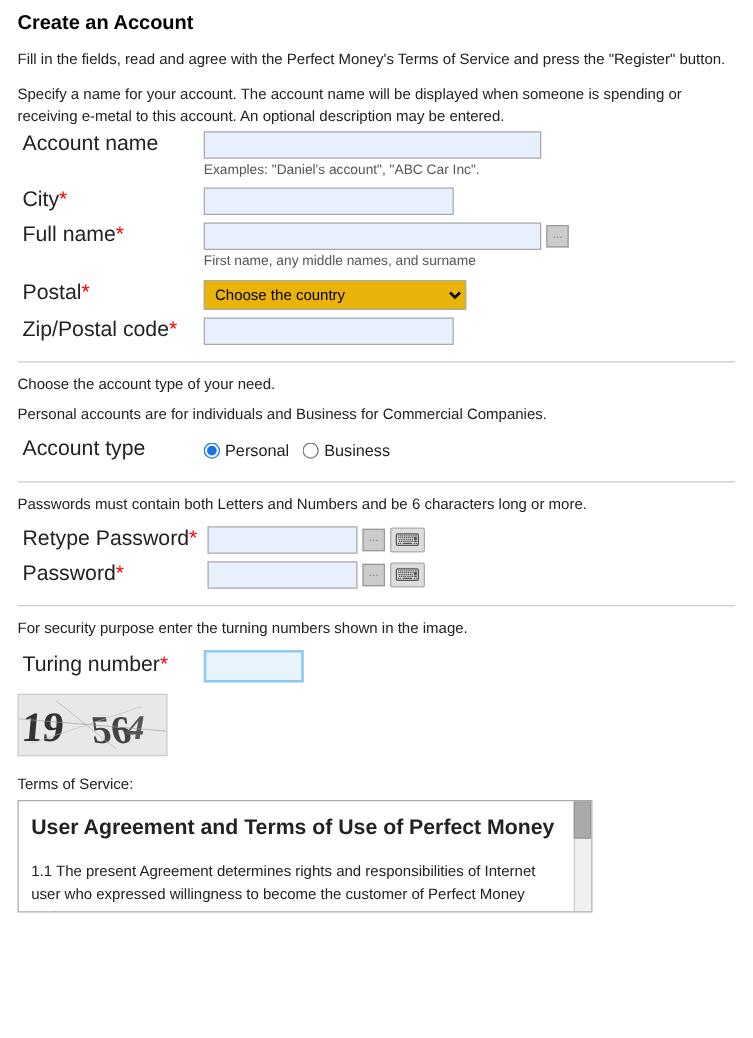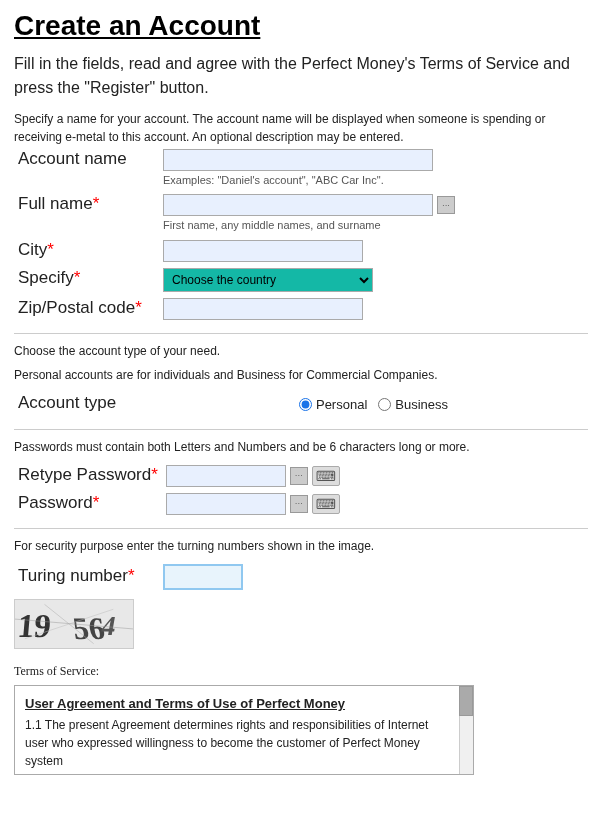--- a/index.html
+++ b/index.html
@@ -5,28 +5,27 @@
     * { box-sizing: border-box; margin: 0; padding: 0; }
     body {
       font-family: Arial, sans-serif;
       font-size: 13px;
       color: #222;
       background: #fff;
       padding: 10px 14px;
       width: 602px;
     }
     h1 {
-      font-size: 28px;
+      font-size: 16px;
       font-weight: bold;
       margin-bottom: 10px;
       color: #000;
-      text-decoration: underline;
     }
     .intro-text {
-      font-size: 16px;
+      font-size: 12px;
       margin-bottom: 10px;
       line-height: 1.5;
     }
     .sub-text {
       font-size: 12px;
       line-height: 1.5;
     }
     .form-table {
       width: 100%;
       border-collapse: collapse;
@@ -62,40 +61,39 @@
     .hint-text {
       font-size: 11px;
       color: #555;
       margin-top: 2px;
       line-height: 1.4;
     }
     .country-select {
       height: 24px;
       font-size: 12px;
       border: 1px solid #aaa;
-      background: #14b8a6;
+      background: #eab308;
       width: 210px;
       padding: 2px 4px;
     }
     .section-divider {
       border: none;
       border-top: 1px solid #ccc;
       margin: 10px 0 8px 0;
     }
     .section-label {
       font-size: 12px;
       margin-bottom: 6px;
       line-height: 1.5;
     }
     .radio-row {
       display: flex;
       align-items: center;
       gap: 11px;
       padding: 4px 0;
-      justify-content: center;
     }
     .radio-option {
       display: flex;
       align-items: center;
       gap: 4px;
       font-size: 13px;
     }
     .radio-option input[type="radio"] {
       accent-color: #1a73e8;
     }
@@ -144,41 +142,39 @@
       overflow: hidden;
       position: relative;
     }
     .captcha-svg {
       width: 120px;
       height: 50px;
     }
     .tos-label {
       font-size: 12px;
       margin-bottom: 6px;
-      font-family: Liberation Serif, serif;
     }
     .tos-box {
       border: 1px solid #aaa;
       background: #fff;
       width: 460px;
       height: 90px;
       overflow: hidden;
       position: relative;
       margin-bottom: 12px;
     }
     .tos-content {
       padding: 8px 20px 8px 10px;
       font-size: 12px;
       line-height: 1.5;
     }
     .tos-title {
       font-weight: bold;
-      font-size: 13px;
-      margin-bottom: 3px;
-      text-decoration: underline;
+      font-size: 17px;
+      margin-bottom: 14px;
     }
     .tos-scrollbar {
       position: absolute;
       right: 0;
       top: 0;
       width: 14px;
       height: 100%;
       background: #f0f0f0;
       border-left: 1px solid #ccc;
     }
@@ -225,41 +221,41 @@
     <td class="label-col">
       <span>Account name</span>
     </td>
     <td class="input-col">
       <input type="text" class="text-input input-wide" style="">
       <div class="hint-text">Examples: "Daniel's account", "ABC Car Inc".</div>
     </td>
   </tr>
   <tr>
     <td class="label-col">
+      <span>City</span><span class="required">*</span>
+    </td>
+    <td class="input-col">
+      <input type="text" class="text-input input-medium" style="">
+    </td>
+  </tr>
+  <tr>
+    <td class="label-col">
       <span>Full name</span><span class="required">*</span>
     </td>
     <td class="input-col">
       <div class="fullname-row">
         <input type="text" class="text-input input-wide" style="">
         <div class="dots-btn">···</div>
       </div>
       <div class="hint-text">First name, any middle names, and surname</div>
     </td>
   </tr>
   <tr>
     <td class="label-col">
-      <span>City</span><span class="required">*</span>
-    </td>
-    <td class="input-col">
-      <input type="text" class="text-input input-medium" style="">
-    </td>
-  </tr>
-  <tr>
-    <td class="label-col">
-      <span>Specify</span><span class="required">*</span>
+      <span>Postal</span><span class="required">*</span>
     </td>
     <td class="input-col">
       <select class="country-select">
         <option value="">Choose the country</option>
       </select>
     </td>
   </tr>
   <tr>
     <td class="label-col">
       <span>Zip/Postal code</span><span class="required">*</span>

